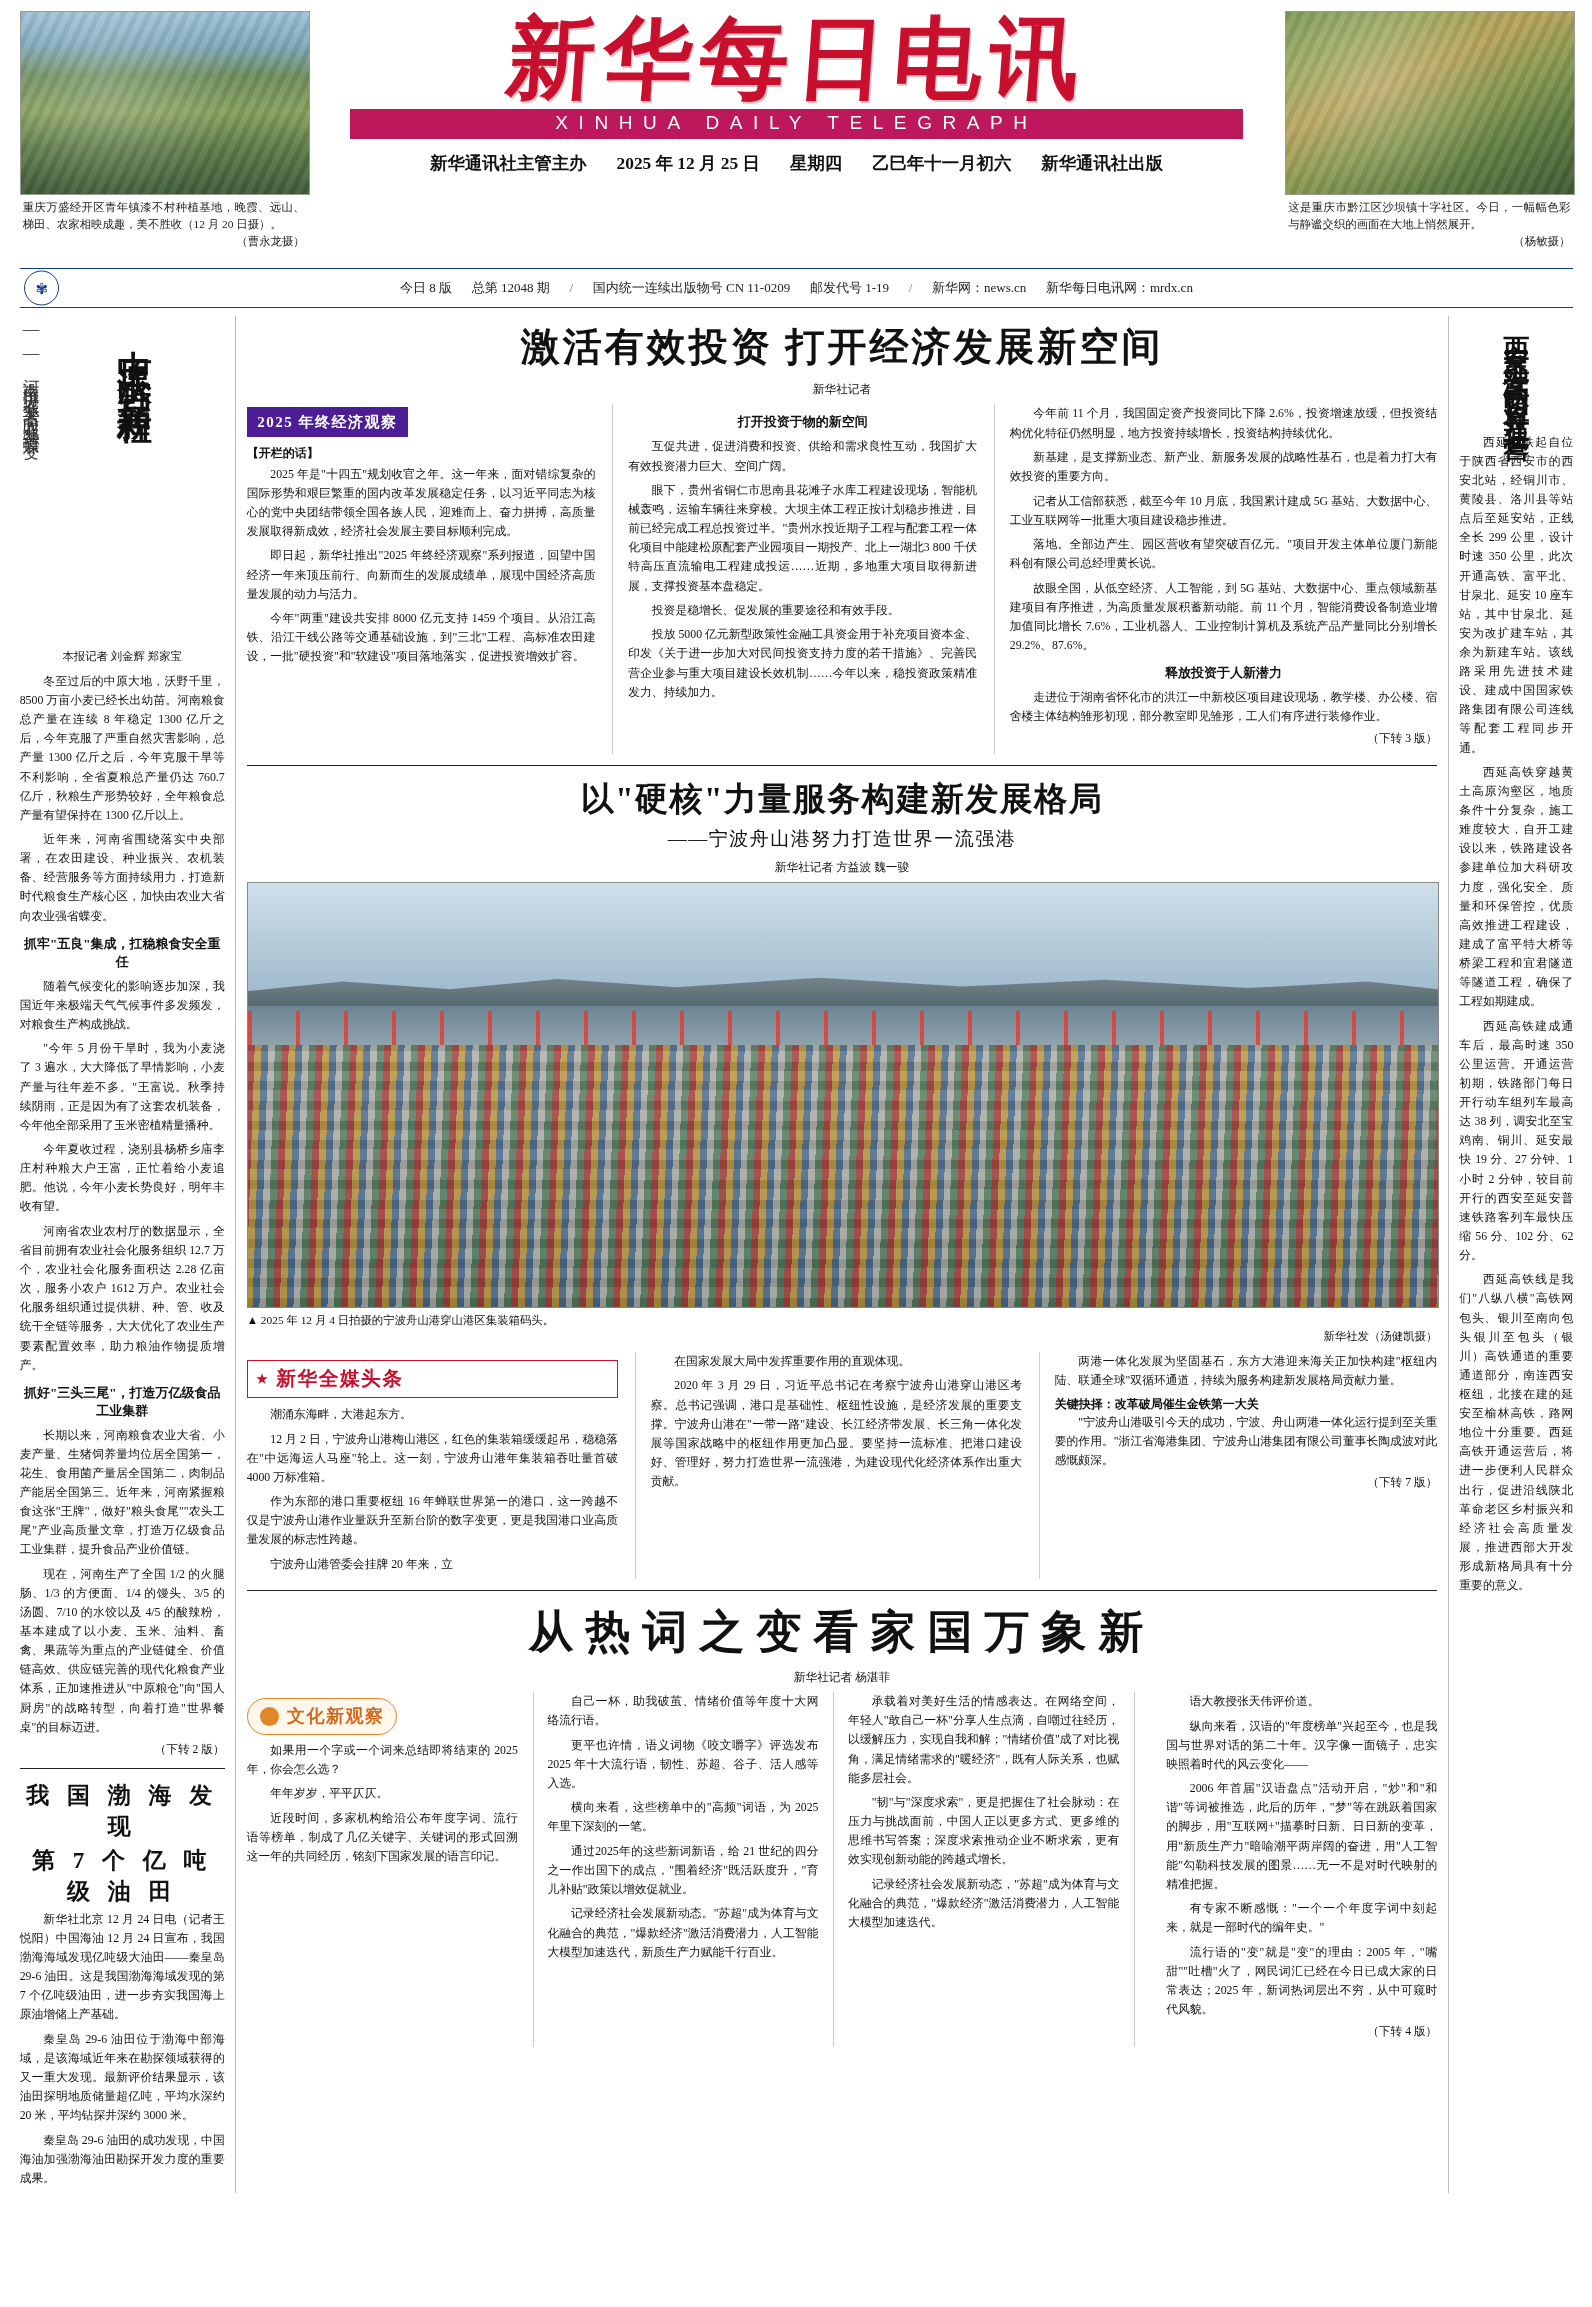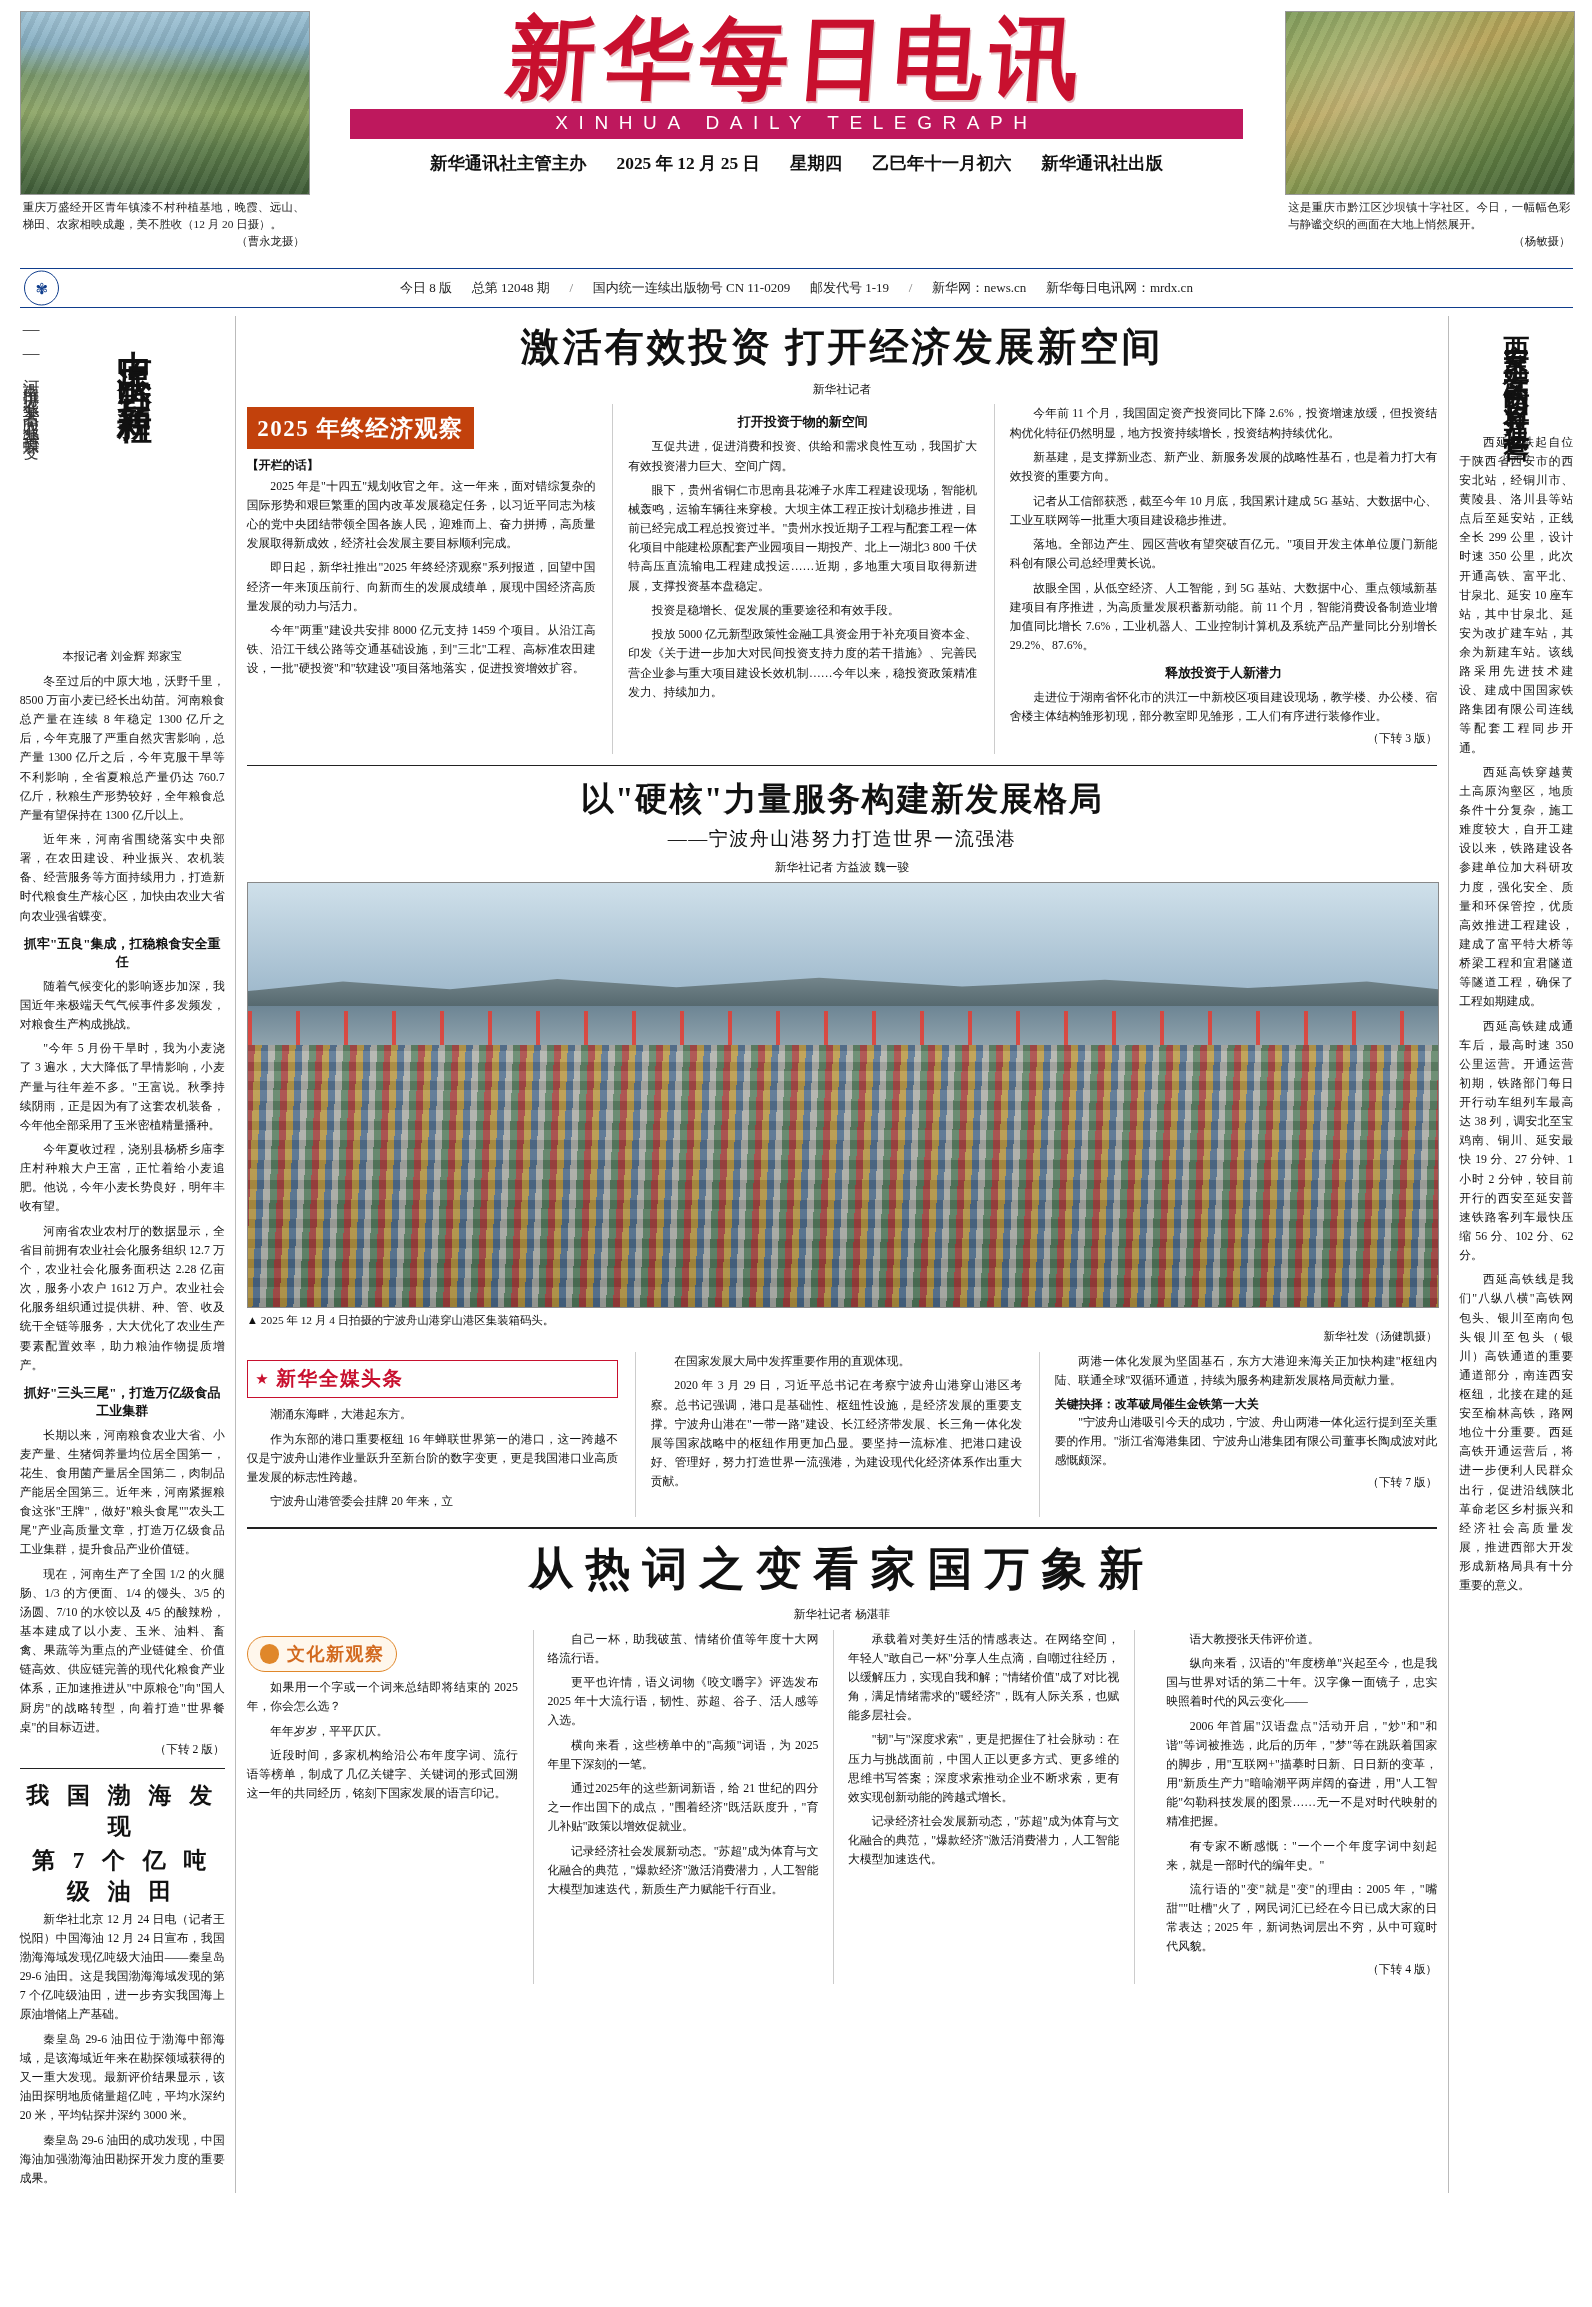--- a/index.html
+++ b/index.html
@@ -55,21 +55,21 @@
   .byline{font-size:11.7px;text-align:center;margin:7.6px 0;}
   .byline.small{font-size:11.4px;}
   .sub-h2{font-size:13px;font-weight:bold;text-align:center;margin:9px 0 6px;}
   .inline-h{font-size:12px;font-weight:bold;}
 
   .hl-title{font-size:39px;font-weight:bold;text-align:center;letter-spacing:3px;margin:4.5px 0 3px;}
   .hl-title2{font-size:33px;font-weight:bold;text-align:center;letter-spacing:1.5px;margin:3px 0;}
   .hl-sub{font-size:19px;text-align:center;letter-spacing:1.5px;margin:4.5px 0 7.6px;}
   .hl-big{font-size:45px;font-weight:bold;text-align:center;letter-spacing:12px;margin:7.6px 0 4.5px;}
 
-  .redtag{display:inline-block;background:#c2410c;color:#fff;font-size:23px;font-weight:bold;
+  .redtag{display:inline-block;background:#4c1d95;color:#fff;font-size:15px;font-weight:bold;
         padding:5.3px 10.6px;letter-spacing:1.5px;}
   .tagline{margin:3px 0 7.6px;}
   .bracket{font-size:12px;font-weight:bold;margin:6px 0 3px;}
 
   .photo-big{width:100%;height:424px;border:0.8px solid #888;position:relative;overflow:hidden;
      background:linear-gradient(180deg,#b9cfdd 0%,#9db9cc 14%,#7e98ab 22%,#5d7586 30%,#7f8f94 40%,#8a8f8a 52%,#6f7a72 70%,#555e58 100%);}
   .photo-big .sky{position:absolute;left:0;right:0;top:0;height:26%;
      background:linear-gradient(180deg,#cfe0ea,#9fb9cc);}
   .photo-big .hills{position:absolute;left:0;right:0;top:20%;height:9%;
      background:linear-gradient(180deg,#7d8e94,#56696f);
@@ -230,20 +230,21 @@
       <div class="photo-cap">▲ 2025 年 12 月 4 日拍摄的宁波舟山港穿山港区集装箱码头。</div>
       <div class="photo-credit">新华社发（汤健凯摄）</div>
 
       <div style="display:flex;gap:16.7px;margin-top:7.6px">
         <div style="width:33%">
           <div class="headtag">
             <span class="star">★</span>
             <span class="t">新华全媒头条</span>
           </div>
           <p>潮涌东海畔，大港起东方。</p>
+          <p>12 月 2 日，宁波舟山港梅山港区，红色的集装箱缓缓起吊，稳稳落在"中远海运人马座"轮上。这一刻，宁波舟山港年集装箱吞吐量首破 4000 万标准箱。</p>
           <p>作为东部的港口重要枢纽 16 年蝉联世界第一的港口，这一跨越不仅是宁波舟山港作业量跃升至新台阶的数字变更，更是我国港口业高质量发展的标志性跨越。</p>
           <p>宁波舟山港管委会挂牌 20 年来，立</p>
         </div>
         <div style="width:33%;border-left:0.8px solid #ccc;padding-left:15px">
           <p>在国家发展大局中发挥重要作用的直观体现。</p>
           <p>2020 年 3 月 29 日，习近平总书记在考察宁波舟山港穿山港区考察。总书记强调，港口是基础性、枢纽性设施，是经济发展的重要支撑。宁波舟山港在"一带一路"建设、长江经济带发展、长三角一体化发展等国家战略中的枢纽作用更加凸显。要坚持一流标准、把港口建设好、管理好，努力打造世界一流强港，为建设现代化经济体系作出重大贡献。</p>
           <p></p>
         </div>
         <div style="width:34%;border-left:0.8px solid #ccc;padding-left:15px">
           <p>两港一体化发展为坚固基石，东方大港迎来海关正加快构建"枢纽内陆、联通全球"双循环通道，持续为服务构建新发展格局贡献力量。</p>

